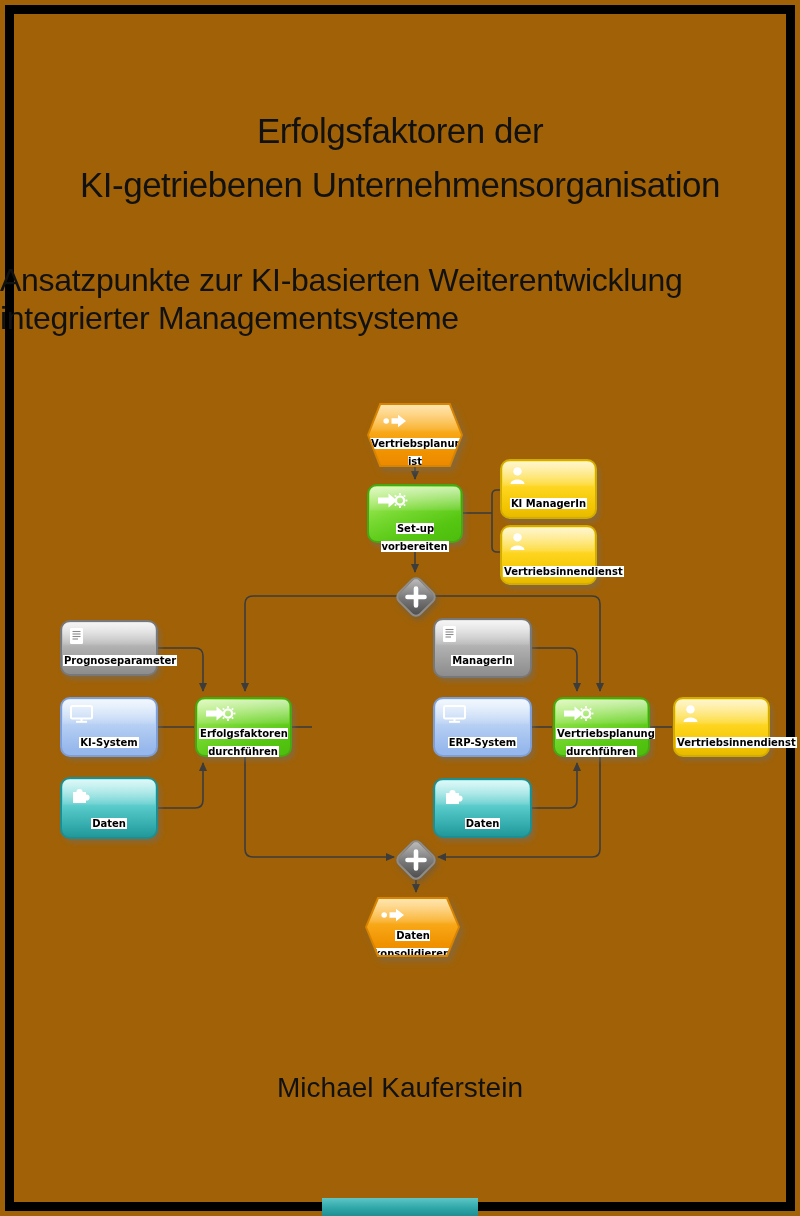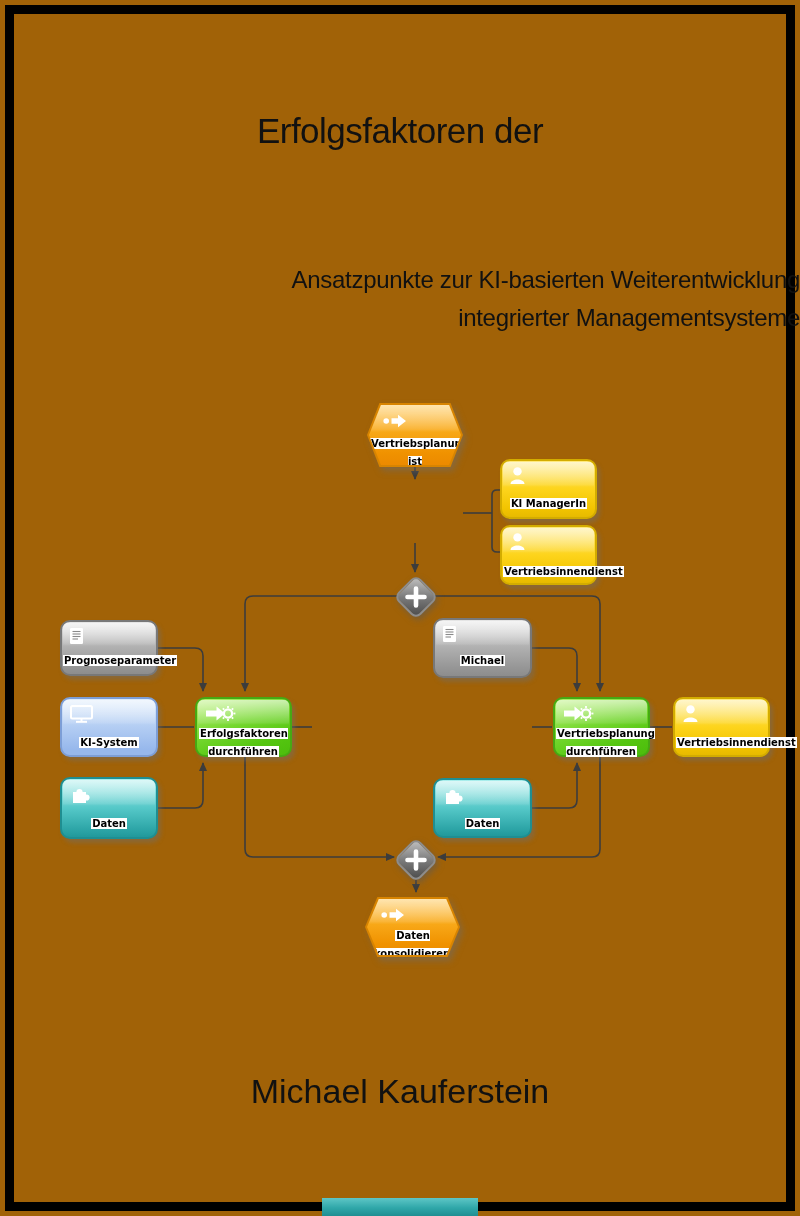--- a/index.html
+++ b/index.html
@@ -3,23 +3,23 @@
 <meta charset="utf-8">
 <style>
   html,body{margin:0;padding:0;background:#fff;}
   .page{position:relative;width:800px;height:1216px;background:#a16207;overflow:hidden;
         font-family:"Liberation Sans",sans-serif;}
   .frame{position:absolute;left:5px;top:5px;right:5px;bottom:5px;border:9px solid #000;pointer-events:none;}
 
   
   .title{position:absolute;left:0;right:0;top:104px;text-align:center;color:#111;
          font-size:35px;line-height:54px;letter-spacing:-0.5px;}
-  .subtitle{position:absolute;left:0;right:0;top:261px;text-align:right;color:#111;
-         font-size:24px;line-height:38px;letter-spacing:-0.3px;}
-  .author{position:absolute;left:0;right:0;top:1072px;text-align:center;color:#111;font-size:34px;}
+  .subtitle{position:absolute;left:0;right:0;top:261px;text-align:left;color:#111;
+         font-size:32px;line-height:38px;letter-spacing:-0.3px;}
+  .author{position:absolute;left:0;right:0;top:1072px;text-align:center;color:#111;font-size:28px;}
 
   
   .node{position:absolute;border-radius:10px;box-shadow:3px 4px 4px rgba(110,110,110,.45);}
   .node::before{content:"";position:absolute;inset:1px;border-radius:5px;z-index:1;
     background:linear-gradient(180deg,rgba(255,255,255,.6),rgba(255,255,255,.12) 42%,rgba(255,255,255,0) 46%);}
   .icon{position:absolute;left:8px;top:6px;z-index:2;}
   .lblwrap{position:absolute;left:1px;right:1px;text-align:center;z-index:3;}
   .lbl{display:inline;white-space:pre-line;background:#fff;color:#000;
        font-family:"DejaVu Sans","Liberation Sans",sans-serif;
        font-size:10px;font-weight:bold;line-height:14px;padding:0 1px;}
@@ -55,20 +55,21 @@
     background:linear-gradient(180deg,#5ec6c6,#2fa7a9 55%,#1f8e91);}
 </style>
 </head>
 <body>
 
 <div class="page">
   <div class="frame"></div>
 
   <div class="title">
     <div>Erfolgsfaktoren der</div>
+    <div>KI-getriebenen Unternehmensorganisation</div>
   </div>
   <div class="subtitle">
     <div>Ansatzpunkte zur KI-basierten Weiterentwicklung</div>
     <div>integrierter Managementsysteme</div>
   </div>
 
   <svg class="wires" width="800" height="1216">
     <defs>
       <marker id="ar" markerUnits="userSpaceOnUse" markerWidth="10" markerHeight="10" refX="8" refY="4" orient="auto">
         <path d="M0,0 L9,4 L0,8 Z" fill="#3c3c3c"></path>
@@ -102,117 +103,145 @@
         <svg width="26" height="14" viewBox="0 0 26 14">
             <circle cx="3.2" cy="7" r="2.8" fill="#fff"></circle>
             <path d="M8.5,4.2 h6.5 v-3.4 l8,6.2 -8,6.2 v-3.4 h-6.5 z" fill="#fff"></path>
           </svg>
       </span>
       <div class="lblwrap" style="top:28px"><span class="lbl">Vertriebsplanung
 ist durchzuführen</span></div>
     </div>
   </div>
 
-
-  <div class="node role" style="left:500px;top:459px;width:93px;height:56px">
-    <span class="icon">
-      <svg width="15" height="17" viewBox="0 0 15 17">
-          <circle cx="7.5" cy="4.4" r="4.2" fill="#fff"></circle>
-          <path d="M0.5,17 C0.5,11 14.5,11 14.5,17 Z" fill="#fff"></path>
-        </svg>
-    </span>
-    <div class="lblwrap" style="top:32px"><span class="lbl">KI ManagerIn</span></div>
-  </div>
-  <div class="node role" style="left:500px;top:525px;width:93px;height:56px">
-    <span class="icon">
-      <svg width="15" height="17" viewBox="0 0 15 17">
-          <circle cx="7.5" cy="4.4" r="4.2" fill="#fff"></circle>
-          <path d="M0.5,17 C0.5,11 14.5,11 14.5,17 Z" fill="#fff"></path>
-        </svg>
-    </span>
-    <div class="lblwrap" style="top:34px"><span class="lbl">Vertriebsinnendienst</span></div>
-  </div>
-
-  <div class="andc" style="left:400px;top:581px">
-    <div class="diamond"></div>
-    <div class="plus">
-      <svg width="22" height="22" viewBox="0 0 22 22">
-          <path d="M11,2.5 V19.5 M2.5,11 H19.5" stroke="#fff" stroke-width="4.6" stroke-linecap="round"></path>
-        </svg>
-    </div>
-  </div>
-
-  <div class="node system" style="left:60px;top:697px;width:94px;height:56px">
-    <span class="icon">
-      <svg width="23" height="18" viewBox="0 0 23 18">
-          <rect x="1" y="1" width="21" height="12.5" rx="1.5" fill="none" stroke="#fff" stroke-width="2"></rect>
-          <line x1="11.5" y1="13.5" x2="11.5" y2="16" stroke="#fff" stroke-width="2"></line>
-          <line x1="6" y1="16.8" x2="17" y2="16.8" stroke="#fff" stroke-width="2"></line>
-        </svg>
-    </span>
-    <div class="lblwrap" style="top:33px"><span class="lbl">KI-System</span></div>
-  </div>
-  <div class="node docnode" style="left:60px;top:620px;width:94px;height:52px">
-    <span class="icon">
-      <svg width="13" height="16" viewBox="0 0 13 16">
-          <rect width="13" height="16" rx="1.2" fill="#fff"></rect>
-          <g stroke="#8a8a8a" stroke-width="1.1">
-            <line x1="2.5" y1="3.5" x2="10.5" y2="3.5"></line>
-            <line x1="2.5" y1="6" x2="10.5" y2="6"></line>
-            <line x1="2.5" y1="8.5" x2="10.5" y2="8.5"></line>
-            <line x1="2.5" y1="11" x2="8" y2="11"></line>
-          </g>
-        </svg>
-    </span>
-    <div class="lblwrap" style="top:28px"><span class="lbl">Prognoseparameter</span></div>
-  </div>
-  <div class="node data" style="left:60px;top:777px;width:94px;height:58px">
-    <span class="icon">
-      <svg width="21" height="19" viewBox="0 0 21 19">
-          <rect x="3" y="7" width="13" height="11" fill="#fff"></rect>
-          <circle cx="9.5" cy="7" r="3.1" fill="#fff"></circle>
-          <circle cx="16.5" cy="12.5" r="3.1" fill="#fff"></circle>
-        </svg>
-    </span>
-    <div class="lblwrap" style="top:34px"><span class="lbl">Daten</span></div>
-  </div>
-
-  <div class="node function" style="left:195px;top:697px;width:93px;height:56px">
+  <div class="node function" style="left:367px;top:484px;width:92px;height:55px">
     <span class="icon">
       <svg width="31" height="17" viewBox="0 0 31 17">
           <path d="M1,5.6 h10.5 v-4 l8.5,6.9 -8.5,6.9 v-4 H1 z" fill="#fff"></path>
           <circle cx="23" cy="8.5" r="4.1" fill="none" stroke="#fff" stroke-width="2.3"></circle>
           <g stroke="#fff" stroke-width="1.8">
             <line x1="28.4" y1="8.5" x2="30.4" y2="8.5"></line>
             <line x1="26.8" y1="12.3" x2="28.2" y2="13.7"></line>
             <line x1="23" y1="13.9" x2="23" y2="15.9"></line>
             <line x1="19.2" y1="12.3" x2="17.8" y2="13.7"></line>
             <line x1="19.2" y1="4.7" x2="17.8" y2="3.3"></line>
             <line x1="23" y1="3.1" x2="23" y2="1.1"></line>
             <line x1="26.8" y1="4.7" x2="28.2" y2="3.3"></line>
           </g>
         </svg>
     </span>
-    <div class="lblwrap" style="top:24px"><span class="lbl">Erfolgsfaktoren
-durchführen</span></div>
-  </div>
-
-  <div class="node docnode" style="left:433px;top:618px;width:95px;height:56px">
+    <div class="lblwrap" style="top:32px"><span class="lbl">Set-up vorbereiten</span></div>
+  </div>
+
+  <div class="node role" style="left:500px;top:459px;width:93px;height:56px">
+    <span class="icon">
+      <svg width="15" height="17" viewBox="0 0 15 17">
+          <circle cx="7.5" cy="4.4" r="4.2" fill="#fff"></circle>
+          <path d="M0.5,17 C0.5,11 14.5,11 14.5,17 Z" fill="#fff"></path>
+        </svg>
+    </span>
+    <div class="lblwrap" style="top:32px"><span class="lbl">KI ManagerIn</span></div>
+  </div>
+  <div class="node role" style="left:500px;top:525px;width:93px;height:56px">
+    <span class="icon">
+      <svg width="15" height="17" viewBox="0 0 15 17">
+          <circle cx="7.5" cy="4.4" r="4.2" fill="#fff"></circle>
+          <path d="M0.5,17 C0.5,11 14.5,11 14.5,17 Z" fill="#fff"></path>
+        </svg>
+    </span>
+    <div class="lblwrap" style="top:34px"><span class="lbl">Vertriebsinnendienst</span></div>
+  </div>
+
+  <div class="andc" style="left:400px;top:581px">
+    <div class="diamond"></div>
+    <div class="plus">
+      <svg width="22" height="22" viewBox="0 0 22 22">
+          <path d="M11,2.5 V19.5 M2.5,11 H19.5" stroke="#fff" stroke-width="4.6" stroke-linecap="round"></path>
+        </svg>
+    </div>
+  </div>
+
+  <div class="node system" style="left:60px;top:697px;width:94px;height:56px">
+    <span class="icon">
+      <svg width="23" height="18" viewBox="0 0 23 18">
+          <rect x="1" y="1" width="21" height="12.5" rx="1.5" fill="none" stroke="#fff" stroke-width="2"></rect>
+          <line x1="11.5" y1="13.5" x2="11.5" y2="16" stroke="#fff" stroke-width="2"></line>
+          <line x1="6" y1="16.8" x2="17" y2="16.8" stroke="#fff" stroke-width="2"></line>
+        </svg>
+    </span>
+    <div class="lblwrap" style="top:33px"><span class="lbl">KI-System</span></div>
+  </div>
+  <div class="node docnode" style="left:60px;top:620px;width:94px;height:52px">
     <span class="icon">
       <svg width="13" height="16" viewBox="0 0 13 16">
           <rect width="13" height="16" rx="1.2" fill="#fff"></rect>
           <g stroke="#8a8a8a" stroke-width="1.1">
             <line x1="2.5" y1="3.5" x2="10.5" y2="3.5"></line>
             <line x1="2.5" y1="6" x2="10.5" y2="6"></line>
             <line x1="2.5" y1="8.5" x2="10.5" y2="8.5"></line>
             <line x1="2.5" y1="11" x2="8" y2="11"></line>
           </g>
         </svg>
     </span>
-    <div class="lblwrap" style="top:30px"><span class="lbl">Michael</span></div>
+    <div class="lblwrap" style="top:28px"><span class="lbl">Prognoseparameter</span></div>
+  </div>
+  <div class="node data" style="left:60px;top:777px;width:94px;height:58px">
+    <span class="icon">
+      <svg width="21" height="19" viewBox="0 0 21 19">
+          <rect x="3" y="7" width="13" height="11" fill="#fff"></rect>
+          <circle cx="9.5" cy="7" r="3.1" fill="#fff"></circle>
+          <circle cx="16.5" cy="12.5" r="3.1" fill="#fff"></circle>
+        </svg>
+    </span>
+    <div class="lblwrap" style="top:34px"><span class="lbl">Daten</span></div>
+  </div>
+
+  <div class="node function" style="left:195px;top:697px;width:93px;height:56px">
+    <span class="icon">
+      <svg width="31" height="17" viewBox="0 0 31 17">
+          <path d="M1,5.6 h10.5 v-4 l8.5,6.9 -8.5,6.9 v-4 H1 z" fill="#fff"></path>
+          <circle cx="23" cy="8.5" r="4.1" fill="none" stroke="#fff" stroke-width="2.3"></circle>
+          <g stroke="#fff" stroke-width="1.8">
+            <line x1="28.4" y1="8.5" x2="30.4" y2="8.5"></line>
+            <line x1="26.8" y1="12.3" x2="28.2" y2="13.7"></line>
+            <line x1="23" y1="13.9" x2="23" y2="15.9"></line>
+            <line x1="19.2" y1="12.3" x2="17.8" y2="13.7"></line>
+            <line x1="19.2" y1="4.7" x2="17.8" y2="3.3"></line>
+            <line x1="23" y1="3.1" x2="23" y2="1.1"></line>
+            <line x1="26.8" y1="4.7" x2="28.2" y2="3.3"></line>
+          </g>
+        </svg>
+    </span>
+    <div class="lblwrap" style="top:24px"><span class="lbl">Erfolgsfaktoren
+durchführen</span></div>
+  </div>
+
+  <div class="node docnode" style="left:433px;top:618px;width:95px;height:56px">
+    <span class="icon">
+      <svg width="13" height="16" viewBox="0 0 13 16">
+          <rect width="13" height="16" rx="1.2" fill="#fff"></rect>
+          <g stroke="#8a8a8a" stroke-width="1.1">
+            <line x1="2.5" y1="3.5" x2="10.5" y2="3.5"></line>
+            <line x1="2.5" y1="6" x2="10.5" y2="6"></line>
+            <line x1="2.5" y1="8.5" x2="10.5" y2="8.5"></line>
+            <line x1="2.5" y1="11" x2="8" y2="11"></line>
+          </g>
+        </svg>
+    </span>
+    <div class="lblwrap" style="top:30px"><span class="lbl">ManagerIn</span></div>
+  </div>
+  <div class="node system" style="left:433px;top:697px;width:95px;height:56px">
+    <span class="icon">
+      <svg width="23" height="18" viewBox="0 0 23 18">
+          <rect x="1" y="1" width="21" height="12.5" rx="1.5" fill="none" stroke="#fff" stroke-width="2"></rect>
+          <line x1="11.5" y1="13.5" x2="11.5" y2="16" stroke="#fff" stroke-width="2"></line>
+          <line x1="6" y1="16.8" x2="17" y2="16.8" stroke="#fff" stroke-width="2"></line>
+        </svg>
+    </span>
+    <div class="lblwrap" style="top:33px"><span class="lbl">ERP-System</span></div>
   </div>
   <div class="node data" style="left:433px;top:778px;width:95px;height:56px">
     <span class="icon">
       <svg width="21" height="19" viewBox="0 0 21 19">
           <rect x="3" y="7" width="13" height="11" fill="#fff"></rect>
           <circle cx="9.5" cy="7" r="3.1" fill="#fff"></circle>
           <circle cx="16.5" cy="12.5" r="3.1" fill="#fff"></circle>
         </svg>
     </span>
     <div class="lblwrap" style="top:33px"><span class="lbl">Daten</span></div>

